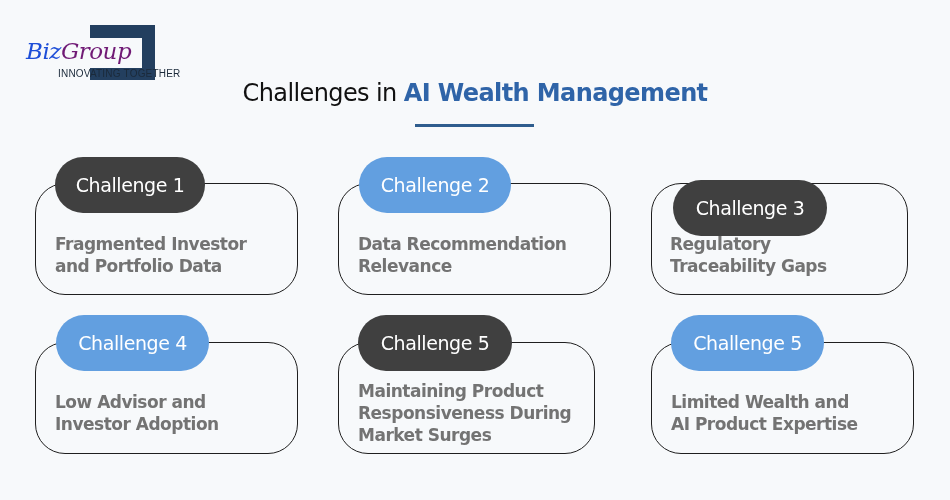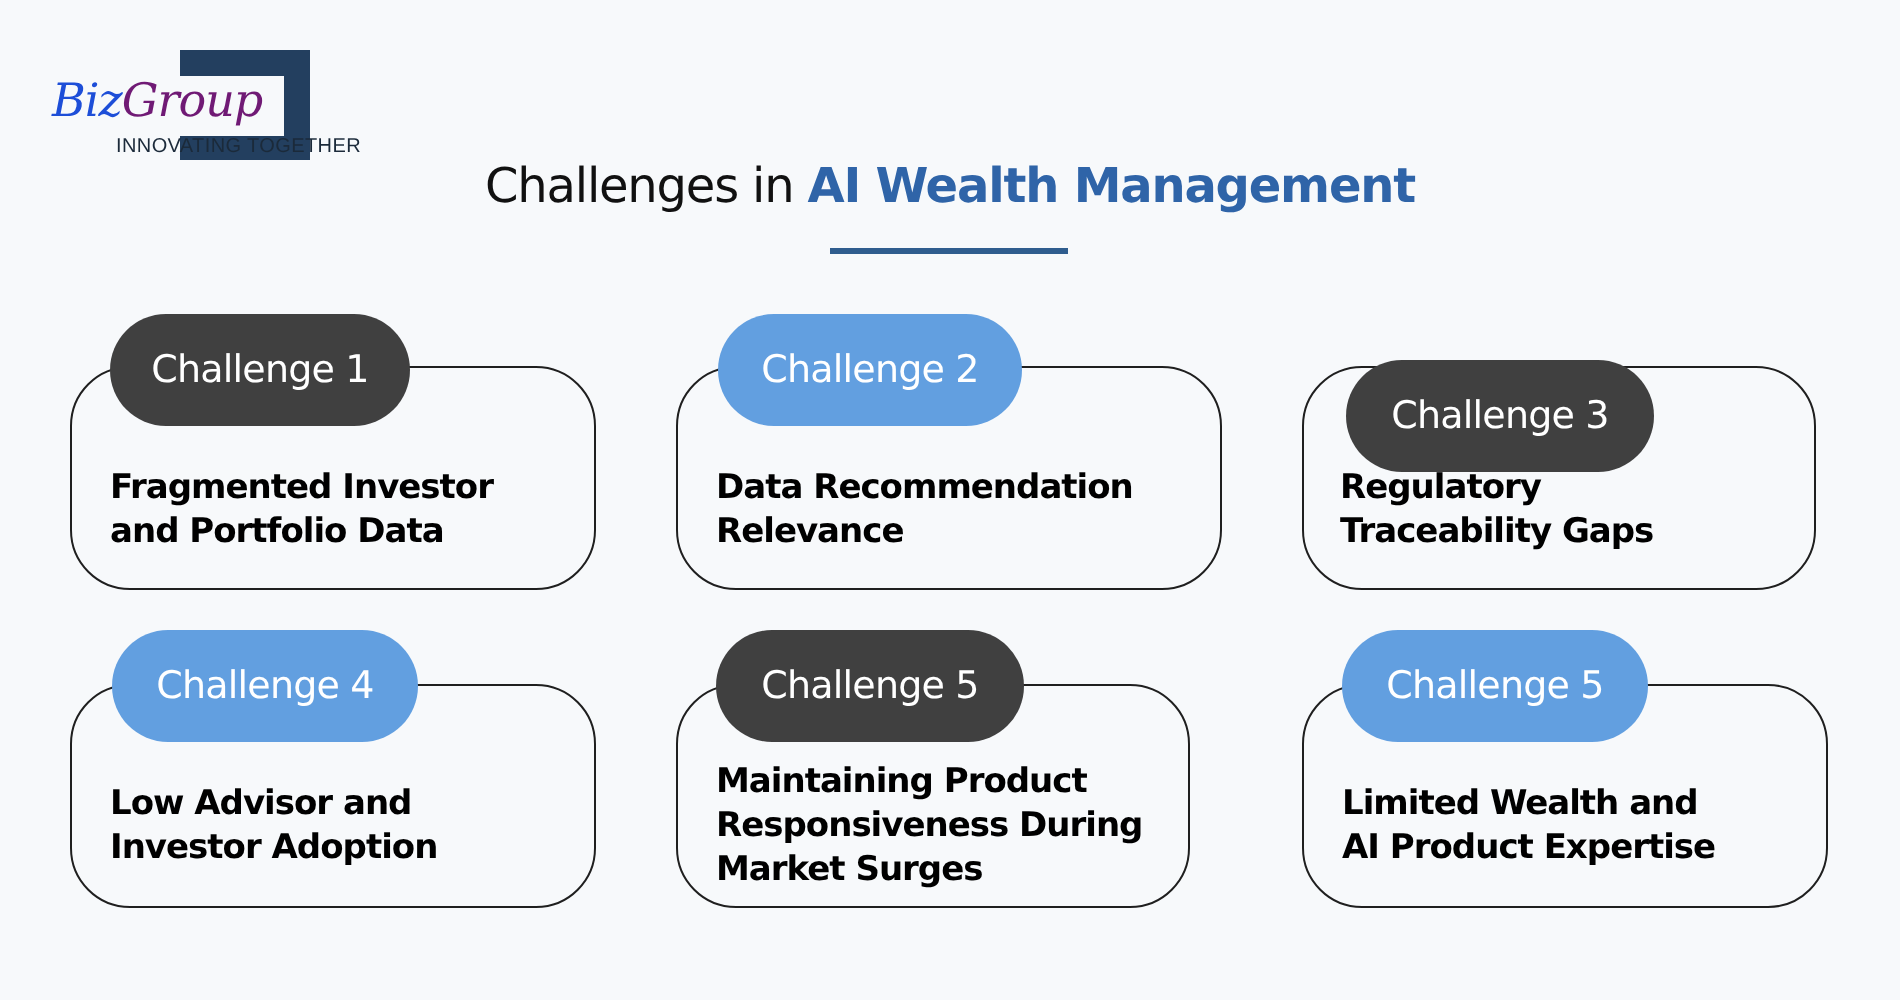--- a/index.html
+++ b/index.html
@@ -49,21 +49,21 @@
     position: absolute; box-sizing: border-box;
     height: 56px; border-radius: 28px;
     color: #fff; font-size: 19px; line-height: 56px; text-align: center;
     font-family: "DejaVu Sans", sans-serif; letter-spacing: -0.4px;
     white-space: nowrap;
   }
   .pill.dark { background: #404040; }
   .pill.light { background: #629fe0; }
   .card-text {
     position: absolute; font-size: 17px; line-height: 22px; font-weight: 700;
-    color: #000000; font-family: "DejaVu Sans", sans-serif; letter-spacing: -0.5px;
+    color: #737373; font-family: "DejaVu Sans", sans-serif; letter-spacing: -0.5px;
     white-space: nowrap;
   }
   .card-text span { display: block; }
 </style>
 </head>
 <body>
 
 <div class="logo">
   <div class="logo-bracket"></div>
   <div class="logo-bracket-notch"></div>

